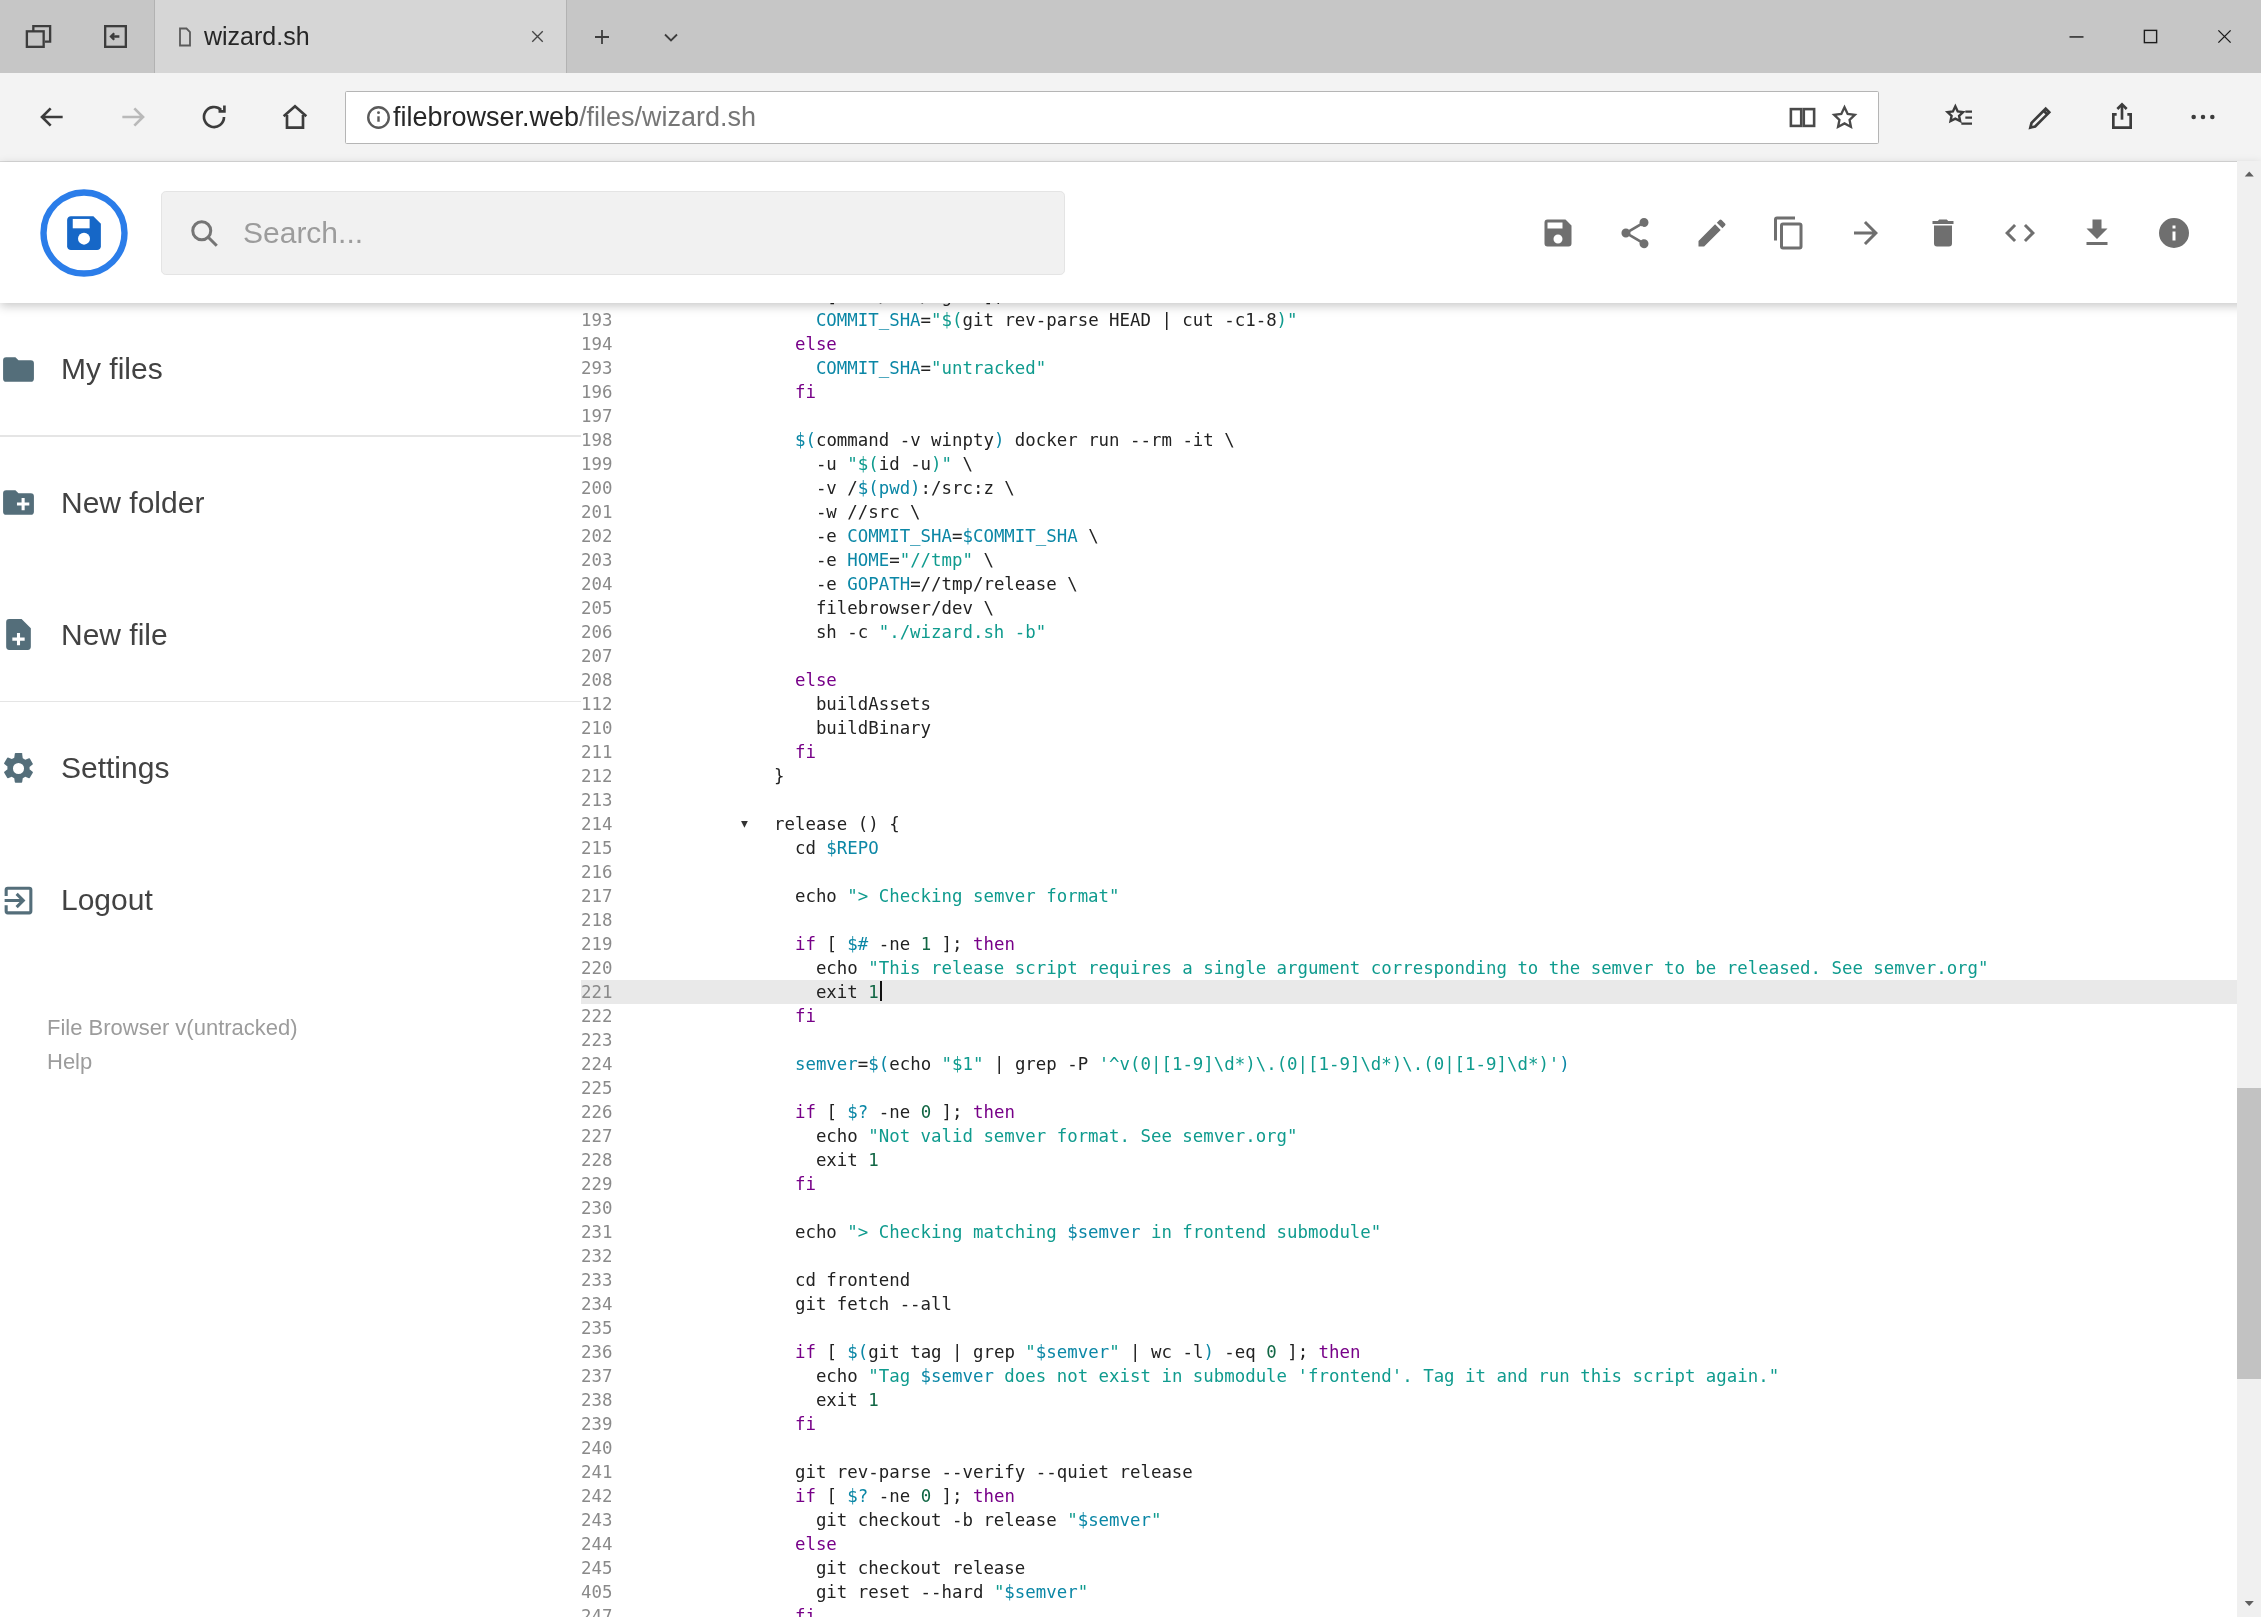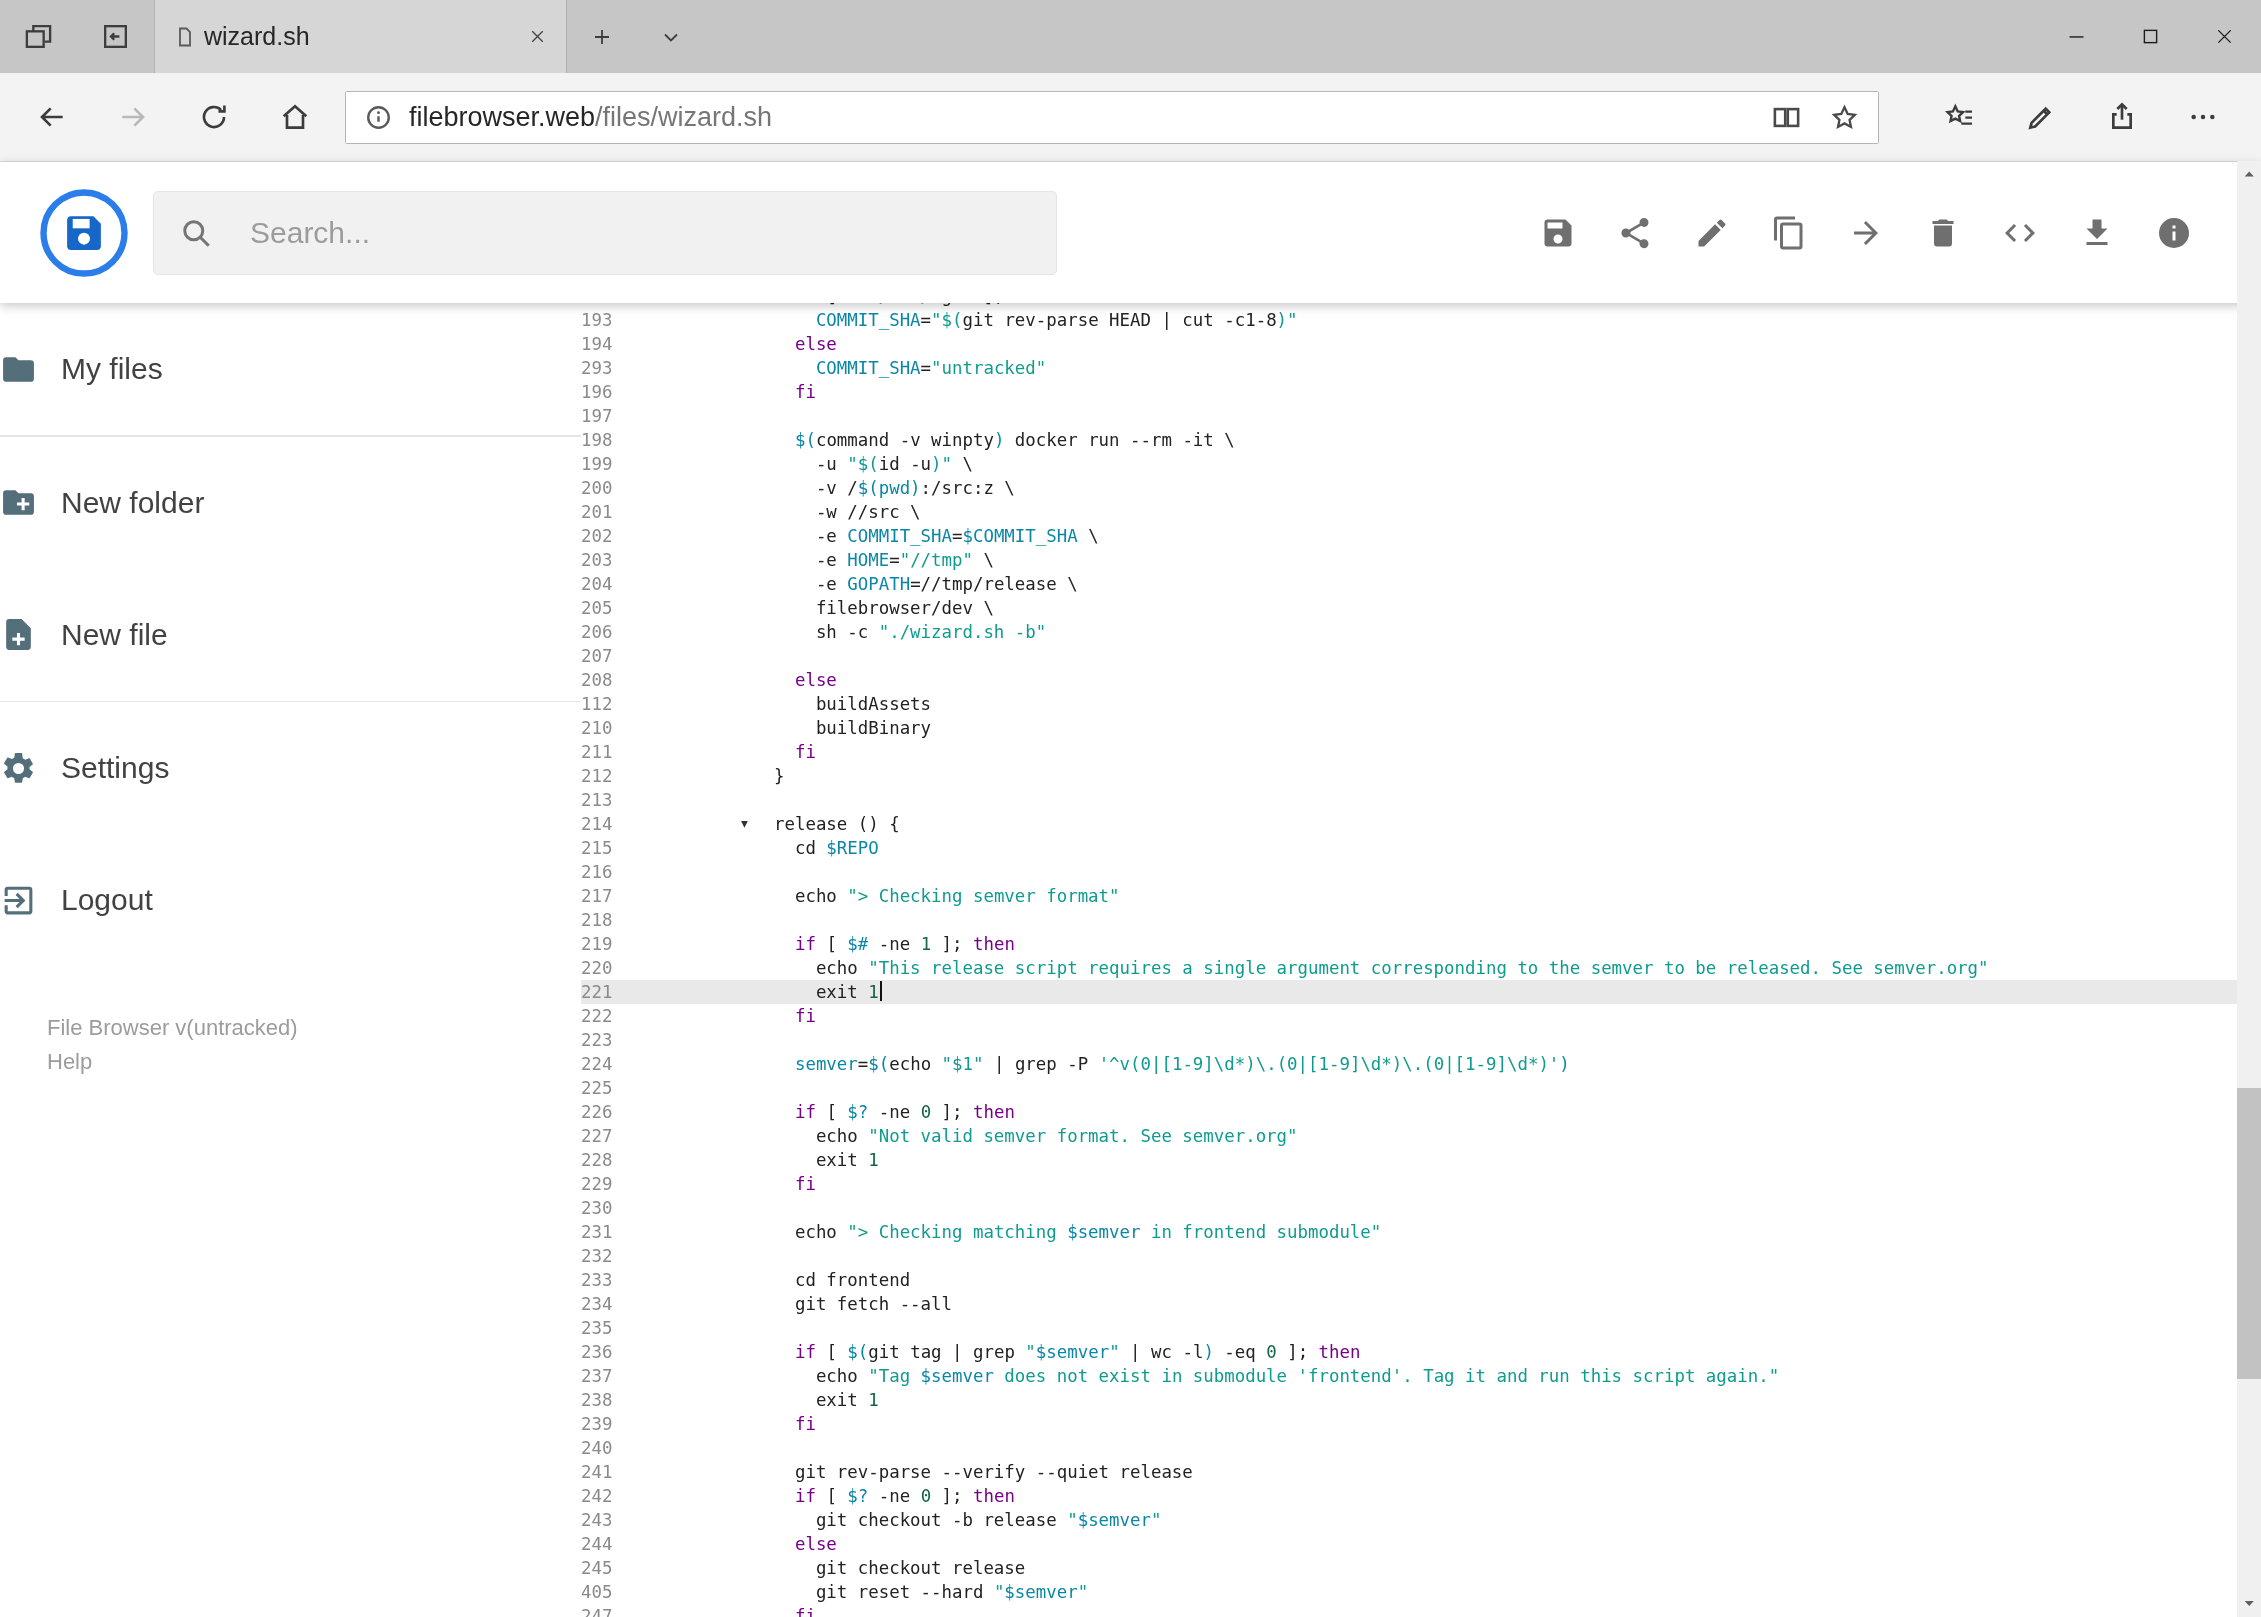--- a/index.html
+++ b/index.html
@@ -14,31 +14,31 @@
   .tab-doc{color:#5a5a5a}
   .tab-close{color:#444}
   .small-btn{display:flex;align-items:center;justify-content:center;color:#3d3d3d;width:69px}
   .window-controls{margin-left:auto;display:flex}
   .win-btn{width:74px;display:flex;align-items:center;justify-content:center;color:#1c1c1c}
 
   
   .nav-bar{height:89px;background:#f3f3f3;display:flex;align-items:center;padding:0 11.3px;border-bottom:1.6px solid #dadada}
   .nav-btn{width:81px;height:100%;display:flex;align-items:center;justify-content:center;color:#3c3c3c}
   .nav-btn.disabled{color:#b9b9b9}
-  .address-bar{width:1534px;height:53px;background:#fff;border:1.6px solid #b5b5b5;border-radius:1.6px;display:flex;align-items:center;padding:0 18px;gap:16px;margin-left:9.7px}
+  .address-bar{width:1534px;height:53px;background:#fff;border:1.6px solid #b5b5b5;border-radius:1.6px;display:flex;align-items:center;padding:0 18px;margin-left:9.7px}
   .addr-icon{color:#5a5a5a}
   .url{font-size:27px;color:#262626;flex:1;white-space:nowrap;overflow:hidden}
   .url .path{color:#767676}
   .in-addr{color:#4a4a4a;margin-left:11.3px}
   .nav-right{display:flex;align-items:center;margin-left:auto;padding-right:6.5px;color:#3c3c3c}
 
   
   .app-header{position:relative;z-index:5;height:141px;background:#fff;display:flex;align-items:center;padding:0 69px 0 39px;box-shadow:0 3.2px 9.7px rgba(0,0,0,.22)}
   .logo{width:90px;height:90px;flex:0 0 auto}
-  .search-box{width:904px;height:84px;margin-left:24px;background:#f1f1f1;border:1.6px solid #e4e4e4;border-radius:4.8px;display:flex;align-items:center;padding:0 24px;gap:36px;color:#757575}
+  .search-box{width:904px;height:84px;margin-left:32px;background:#f1f1f1;border:1.6px solid #e4e4e4;border-radius:4.8px;display:flex;align-items:center;padding:0 24px;gap:21px;color:#757575}
   .search-box input{border:none;background:transparent;outline:none;font-size:30px;color:#444;width:100%;font-family:"Liberation Sans",sans-serif}
   .search-box input::placeholder{color:#9c9c9c}
   .toolbar{margin-left:auto;display:flex;gap:40px;align-items:center}
   .tool-btn{width:37px;height:37px;display:flex;align-items:center;justify-content:center;color:#6f6f6f}
 
   
   .app-body{position:relative;height:1314px;display:flex;overflow:hidden}
   .sidebar{width:581px;flex:0 0 auto}
   .side-item{height:132px;display:flex;align-items:center;gap:24px;font-size:30px;color:#424242;cursor:pointer}
   .side-item svg{color:#546e7a;flex:0 0 auto}

